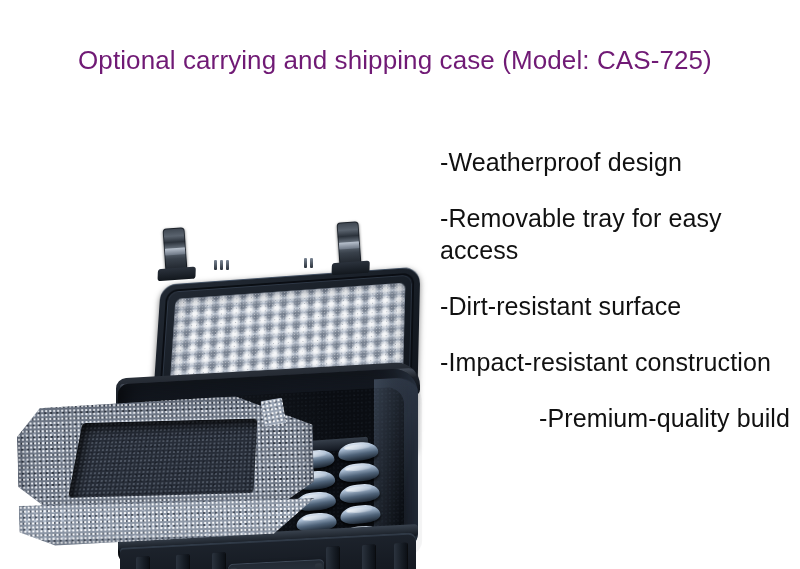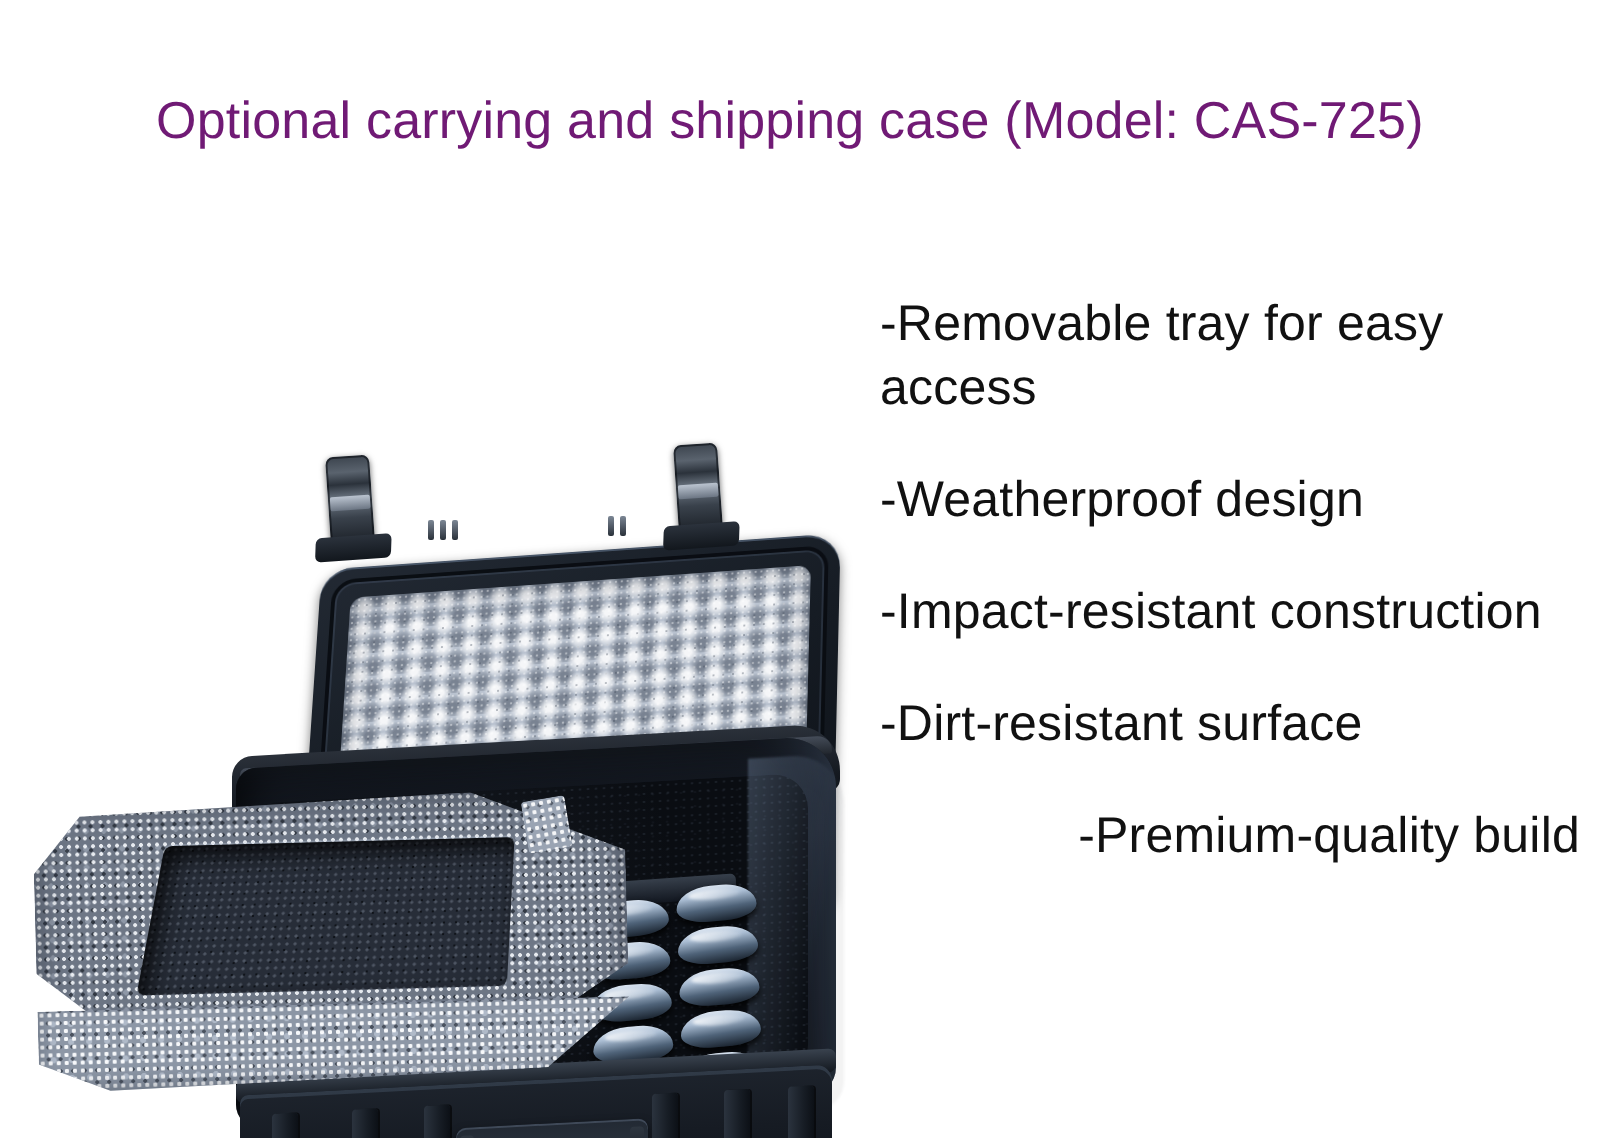--- a/index.html
+++ b/index.html
@@ -330,20 +330,20 @@
     <div class="tray">
       <div class="tray-top"></div>
       <div class="tray-notch"></div>
       <div class="tray-cavity"></div>
       <div class="tray-front"></div>
     </div>
 
   </div>
 
   <div class="bullets">
+    <div class="bullet">-Weatherproof design</div>
     <div class="bullet">-Removable tray for easy access</div>
-    <div class="bullet">-Weatherproof design</div>
+    <div class="bullet">-Dirt-resistant surface</div>
     <div class="bullet">-Impact-resistant construction</div>
-    <div class="bullet">-Dirt-resistant surface</div>
     <div class="bullet">-Premium-quality build</div>
   </div>
 
 </div>
 
 </body></html>

